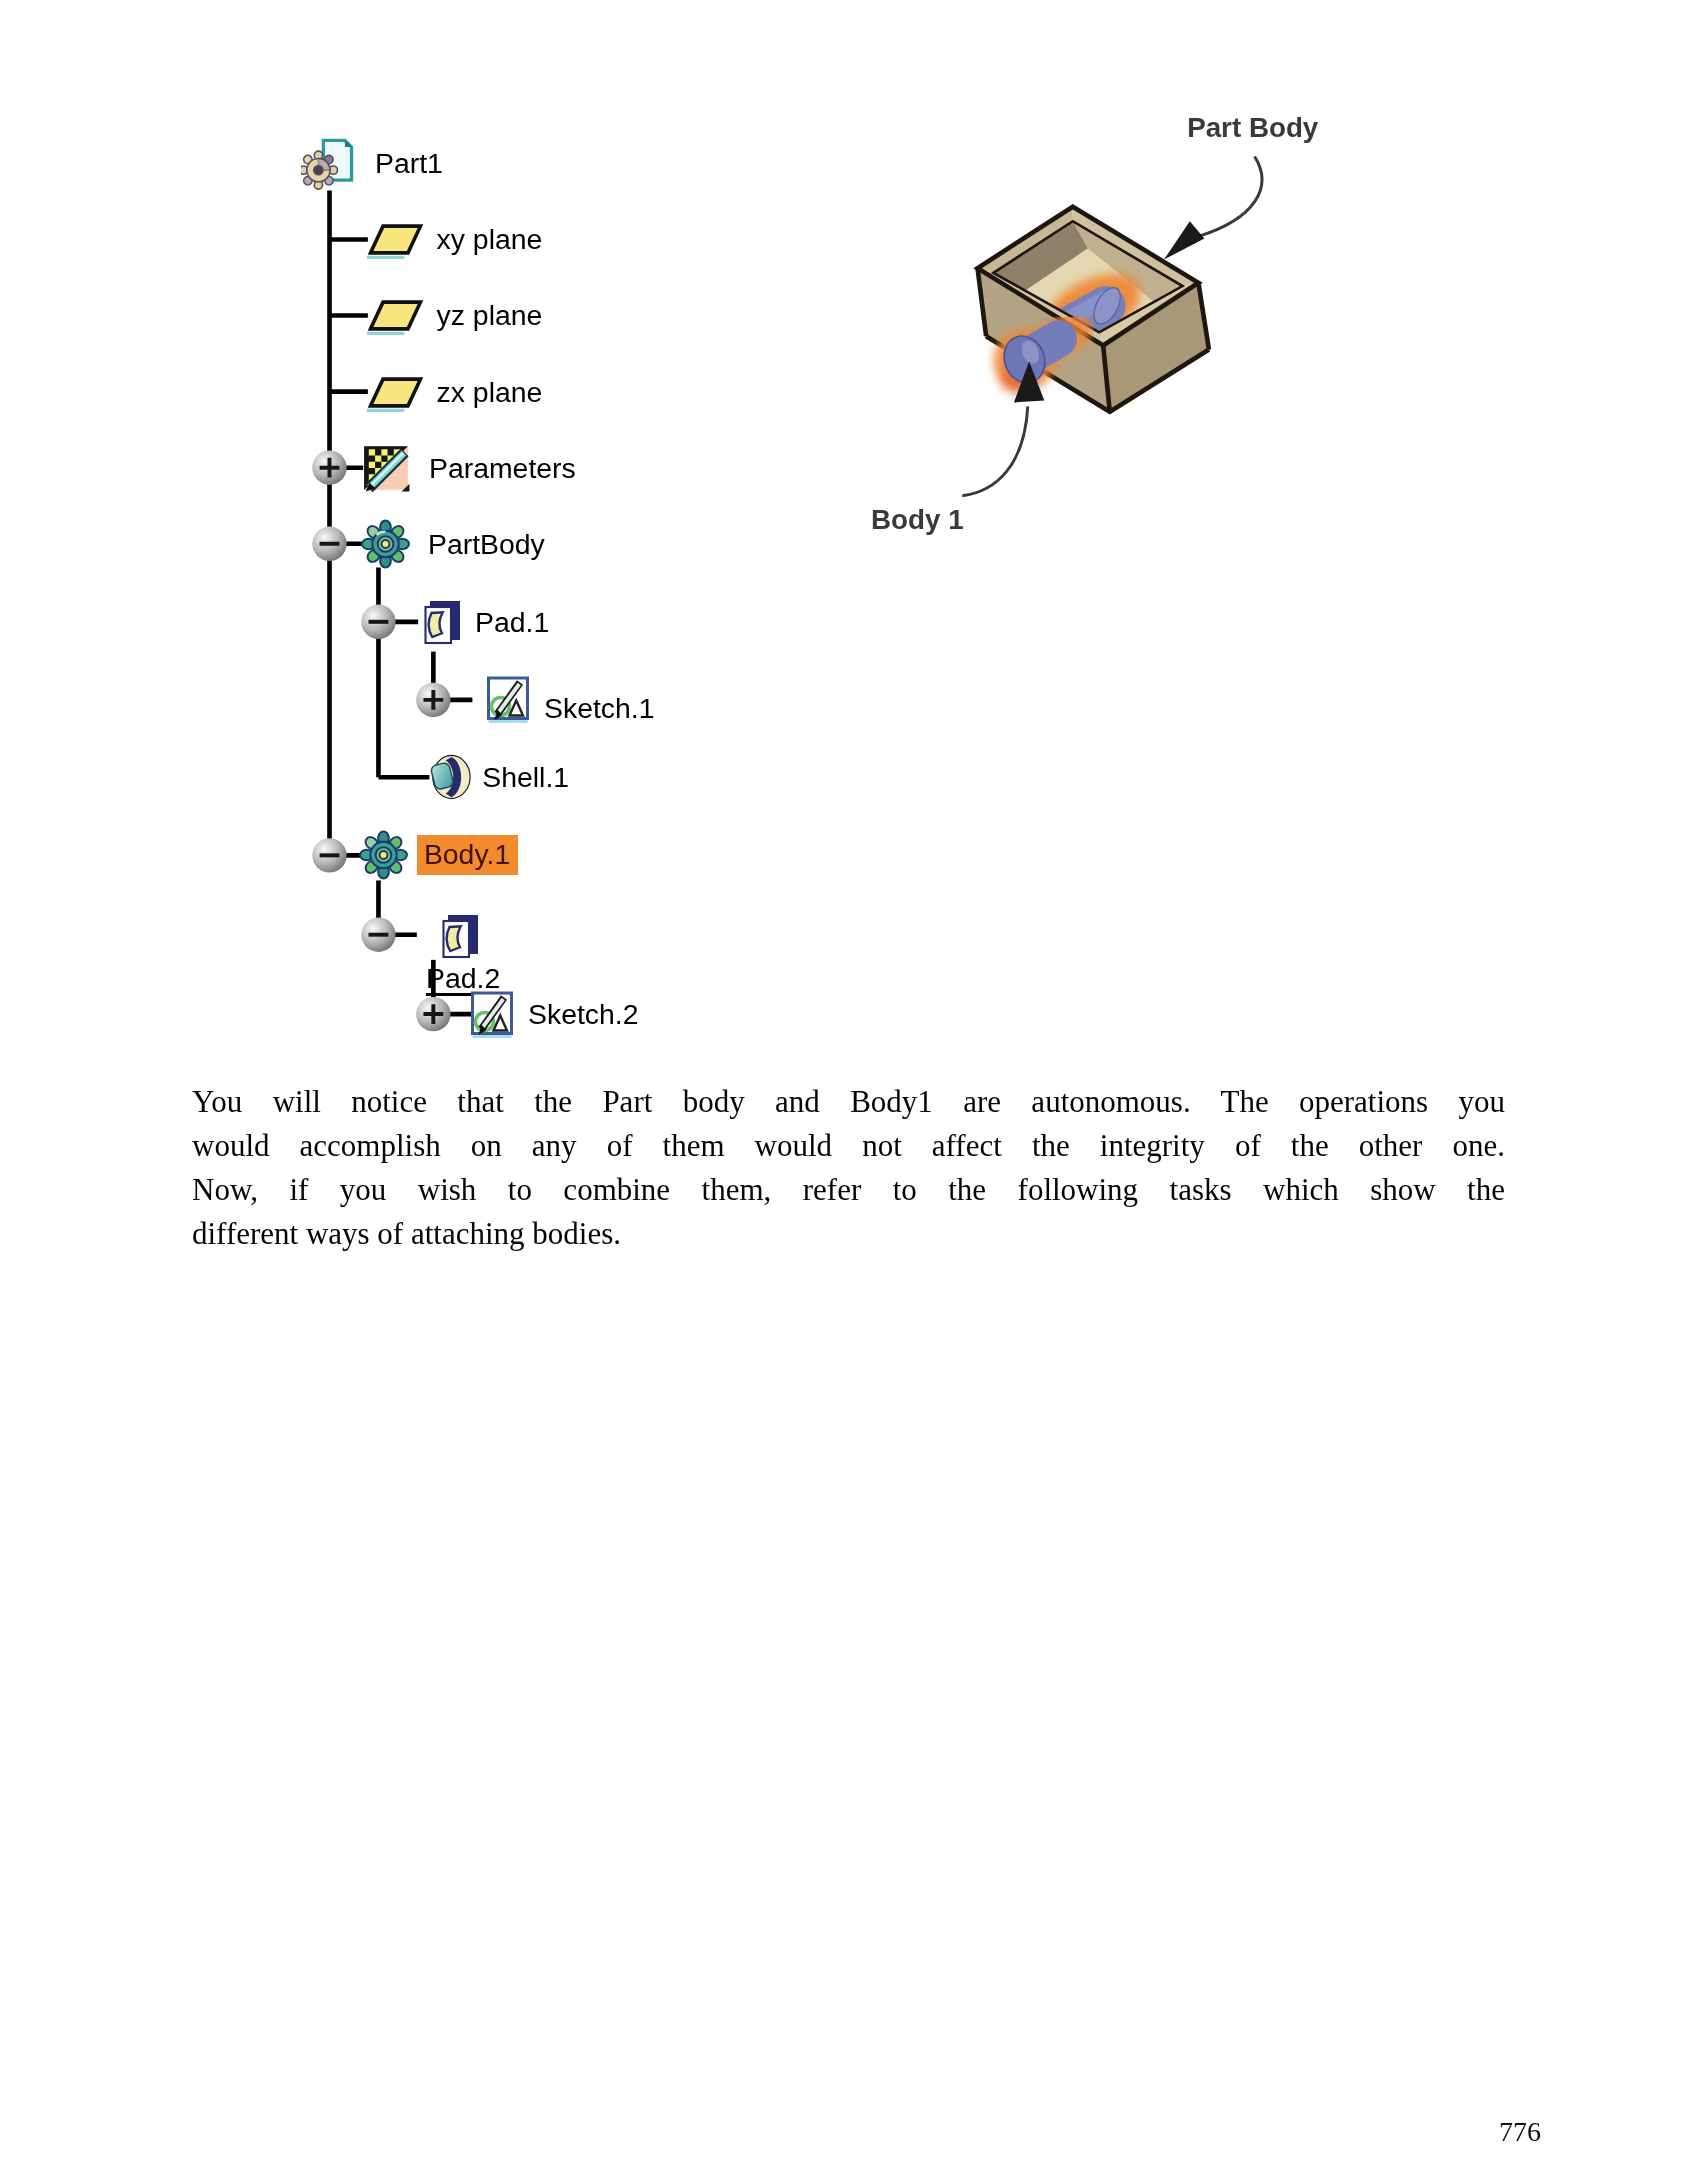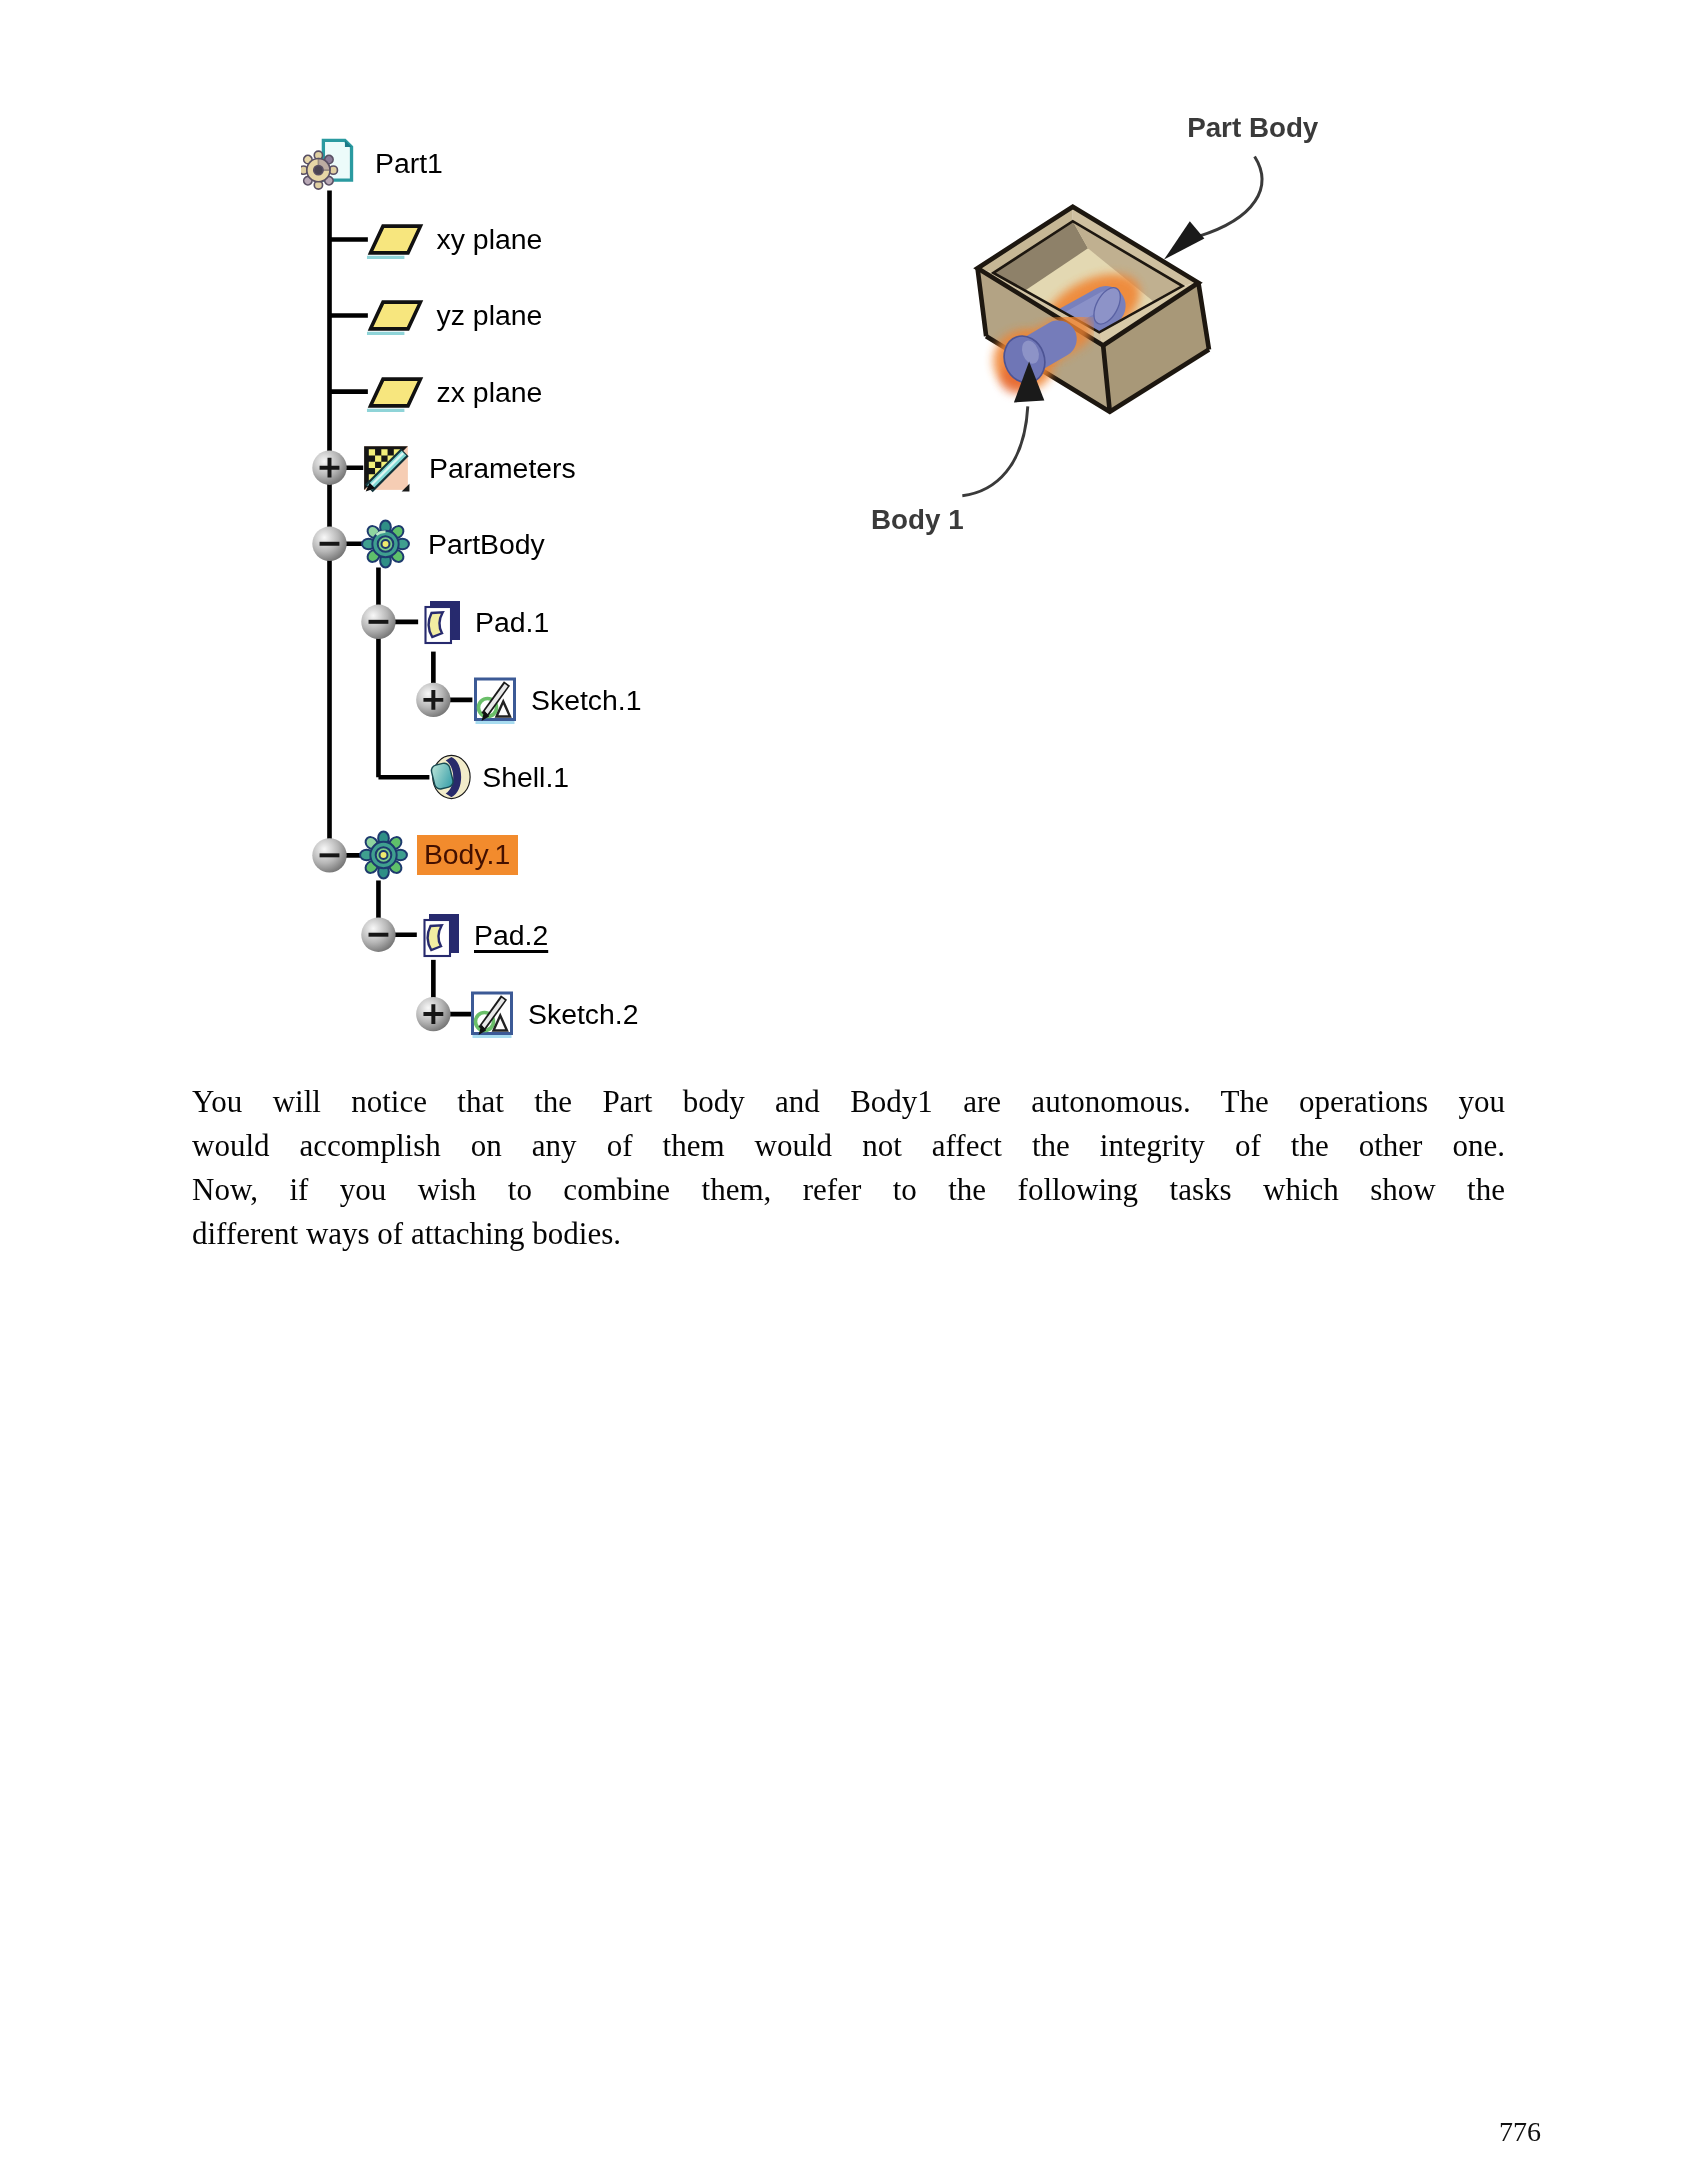--- a/index.html
+++ b/index.html
@@ -190,21 +190,21 @@
   <span class="ticon">
     <svg width="48" height="52" viewBox="0 0 32 32">
       <rect x="10" y="2" width="20" height="26" fill="#272a6e"></rect>
       <rect x="7" y="6" width="17" height="24" fill="#ffffff" stroke="#272a6e" stroke-width="1.4"></rect>
       <path d="M11 10 C 8.5 15 8.5 21 11.5 26 L 18 23.5 C 15.5 19 16 14 18.5 9.5 Z" fill="#f2eda2" stroke="#272a6e" stroke-width="1.6"></path>
     </svg>
   </span>
   <span class="tlabel gap18">Pad.1</span>
 </div>
 
-<div class="trow" style="left:471px;top:675px;">
+<div class="trow" style="left:484px;top:675px;align-items:flex-end;">
   <span class="ticon">
     <svg width="48" height="52" viewBox="0 0 32 32">
       <rect x="3" y="2" width="26" height="27" fill="#fff" stroke="#3c5a96" stroke-width="2"></rect>
       <line x1="3" y1="31" x2="29" y2="31" stroke="#a8dcf0" stroke-width="2"></line>
       <circle cx="11" cy="21" r="6" fill="none" stroke="#6abf69" stroke-width="2.4"></circle>
       <path d="M17 27 h9 l-4.5 -10 z" fill="#fdfdfd" stroke="#222" stroke-width="1.6"></path>
       <line x1="9" y1="26" x2="24" y2="5" stroke="#1a1a1a" stroke-width="5"></line>
       <line x1="10" y1="24.5" x2="23.5" y2="6" stroke="#e9e9e9" stroke-width="2.6"></line>
       <polygon points="7,30 12,27 9,23" fill="#111"></polygon>
     </svg>
@@ -243,21 +243,21 @@
         <ellipse cx="27" cy="16" rx="4.3" ry="3.5" fill="#5fc06a" transform="rotate(315 16 16)"></ellipse>
         <circle cx="16" cy="16" r="8.6" fill="#3f9f8f"></circle>
         <circle cx="16" cy="16" r="5.1" fill="#79c98a"></circle>
         <circle cx="16" cy="16" r="2.6" fill="#efe96e"></circle>
       </g>
     </svg>
   </span>
   <span class="tlabel sel gap14">Body.1</span>
 </div>
 
-<div class="trow" style="left:414px;top:910px;">
+<div class="trow" style="left:414px;top:910px;flex-direction:column;">
   <span class="ticon">
     <svg width="48" height="52" viewBox="0 0 32 32">
       <rect x="10" y="2" width="20" height="26" fill="#272a6e"></rect>
       <rect x="7" y="6" width="17" height="24" fill="#ffffff" stroke="#272a6e" stroke-width="1.4"></rect>
       <path d="M11 10 C 8.5 15 8.5 21 11.5 26 L 18 23.5 C 15.5 19 16 14 18.5 9.5 Z" fill="#f2eda2" stroke="#272a6e" stroke-width="1.6"></path>
     </svg>
   </span>
   <span class="tlabel und gap18">Pad.2</span>
 </div>
 

